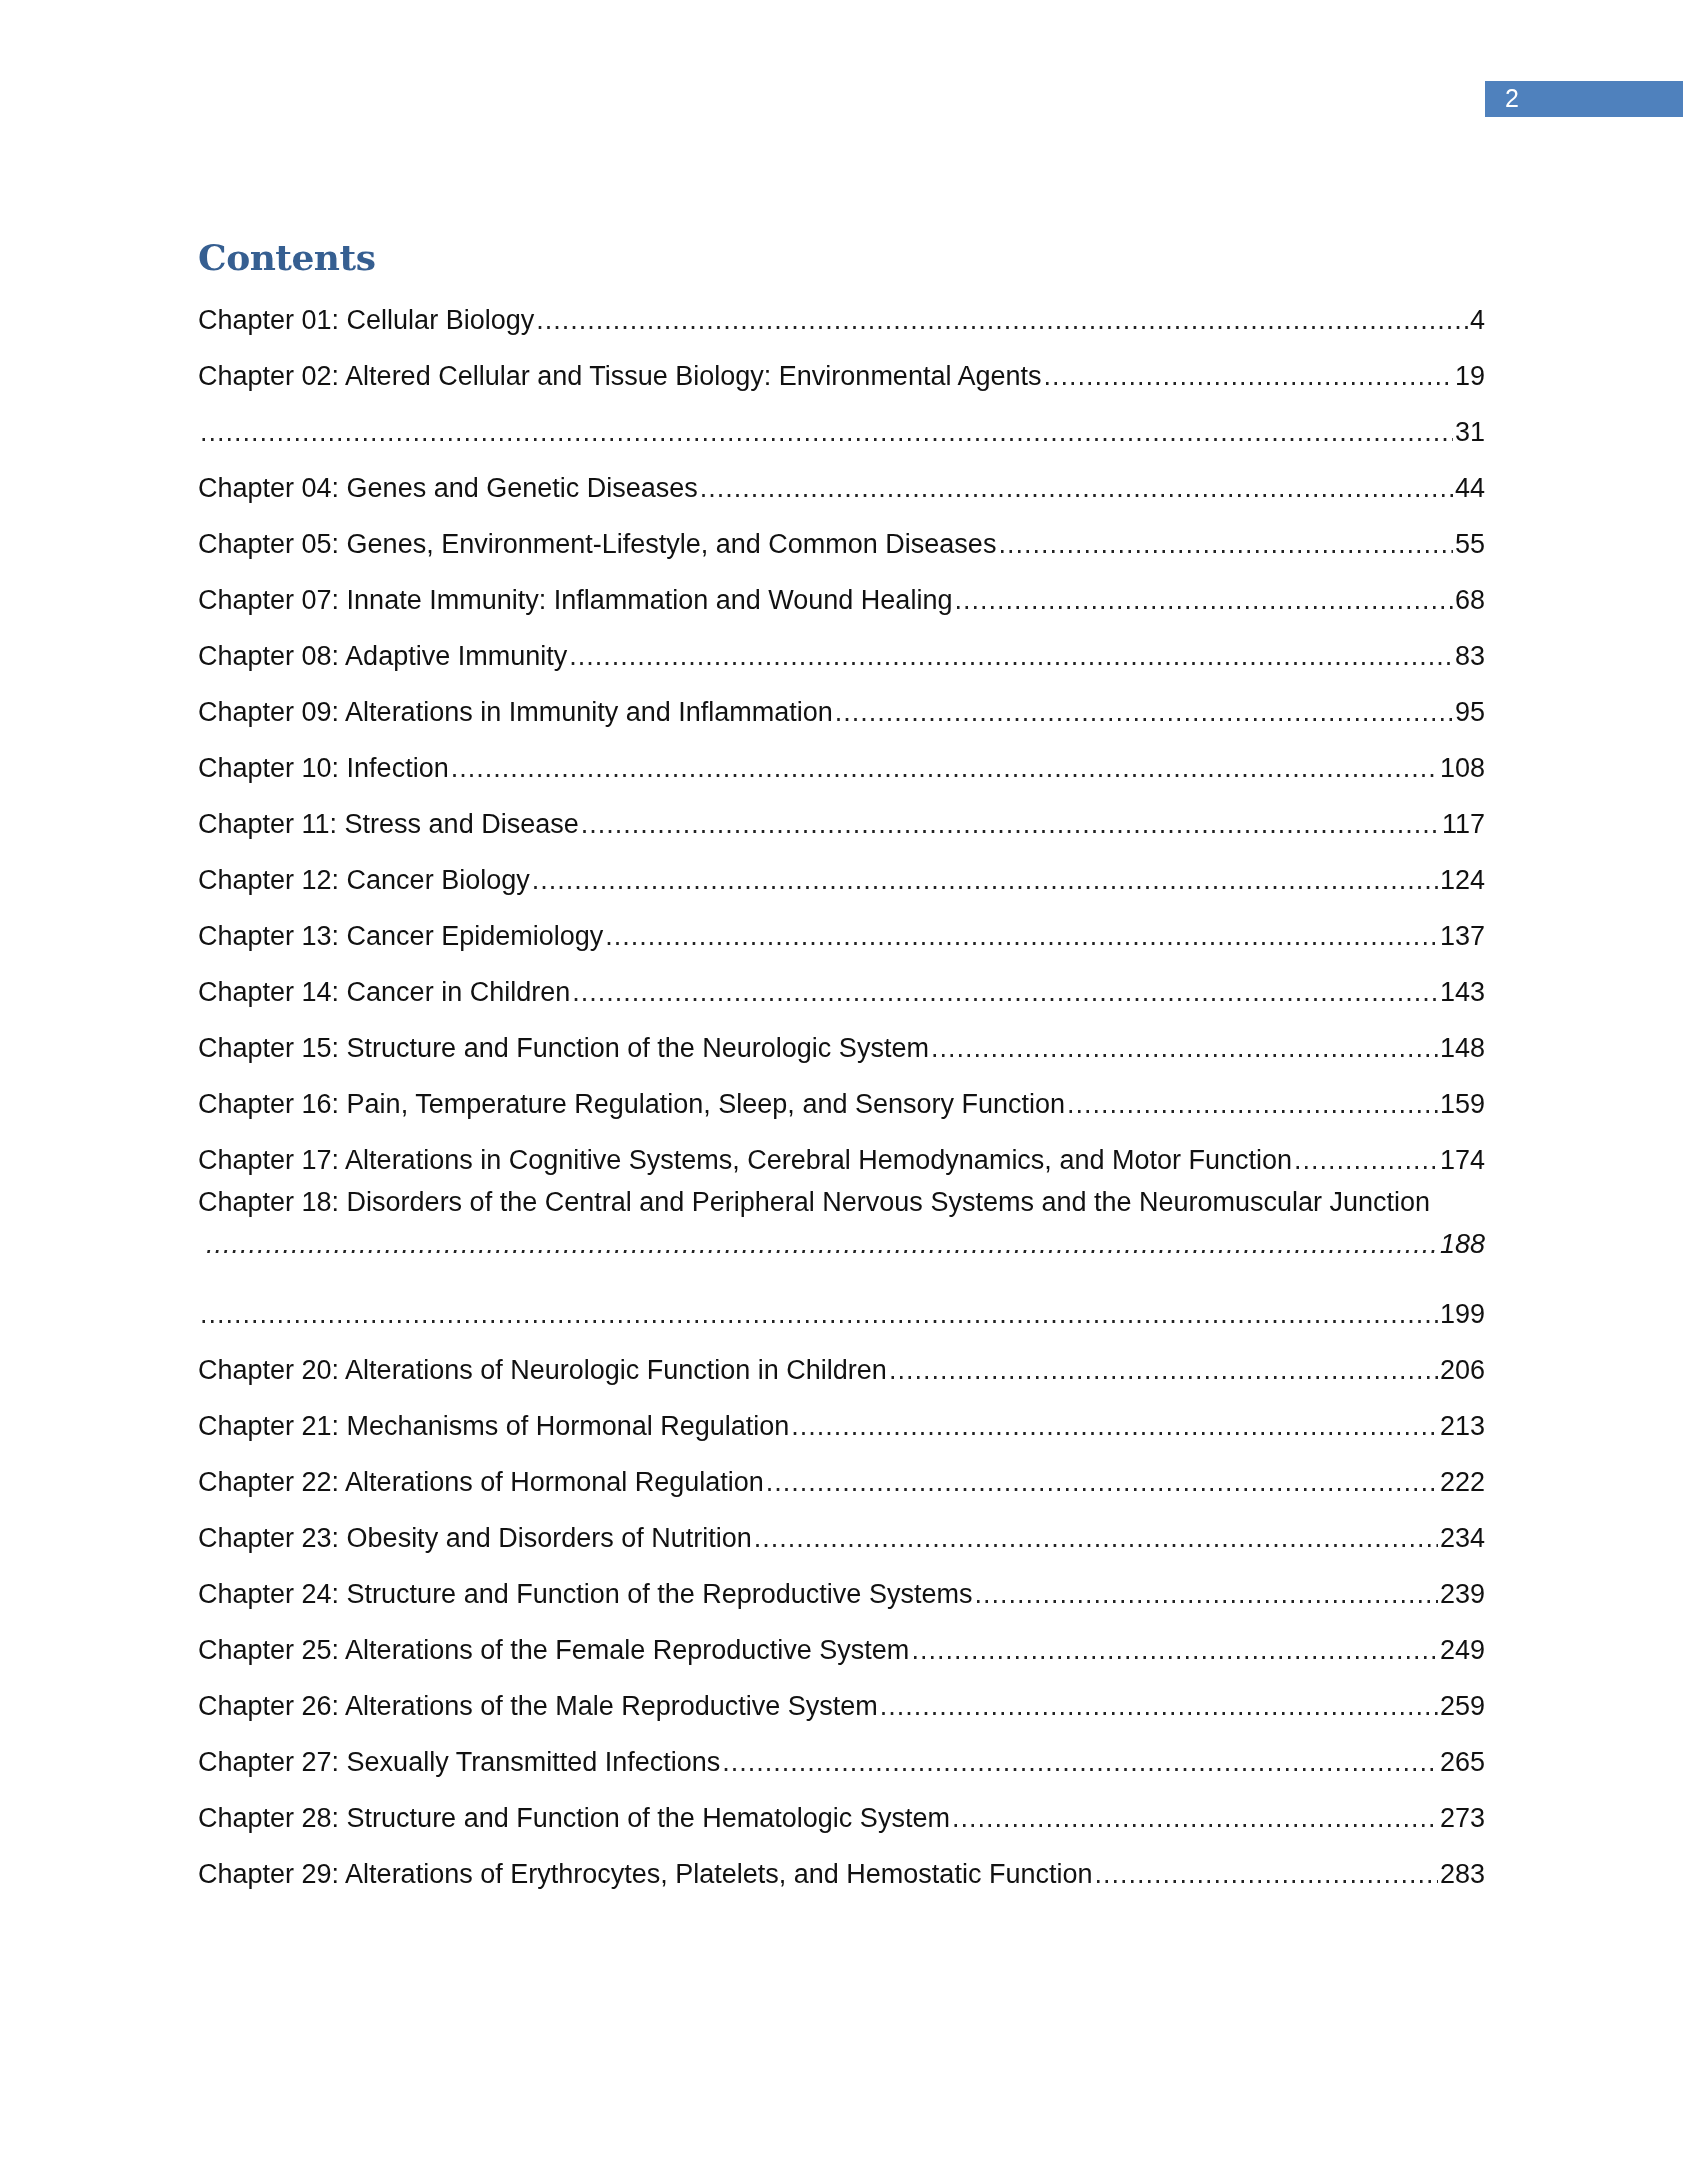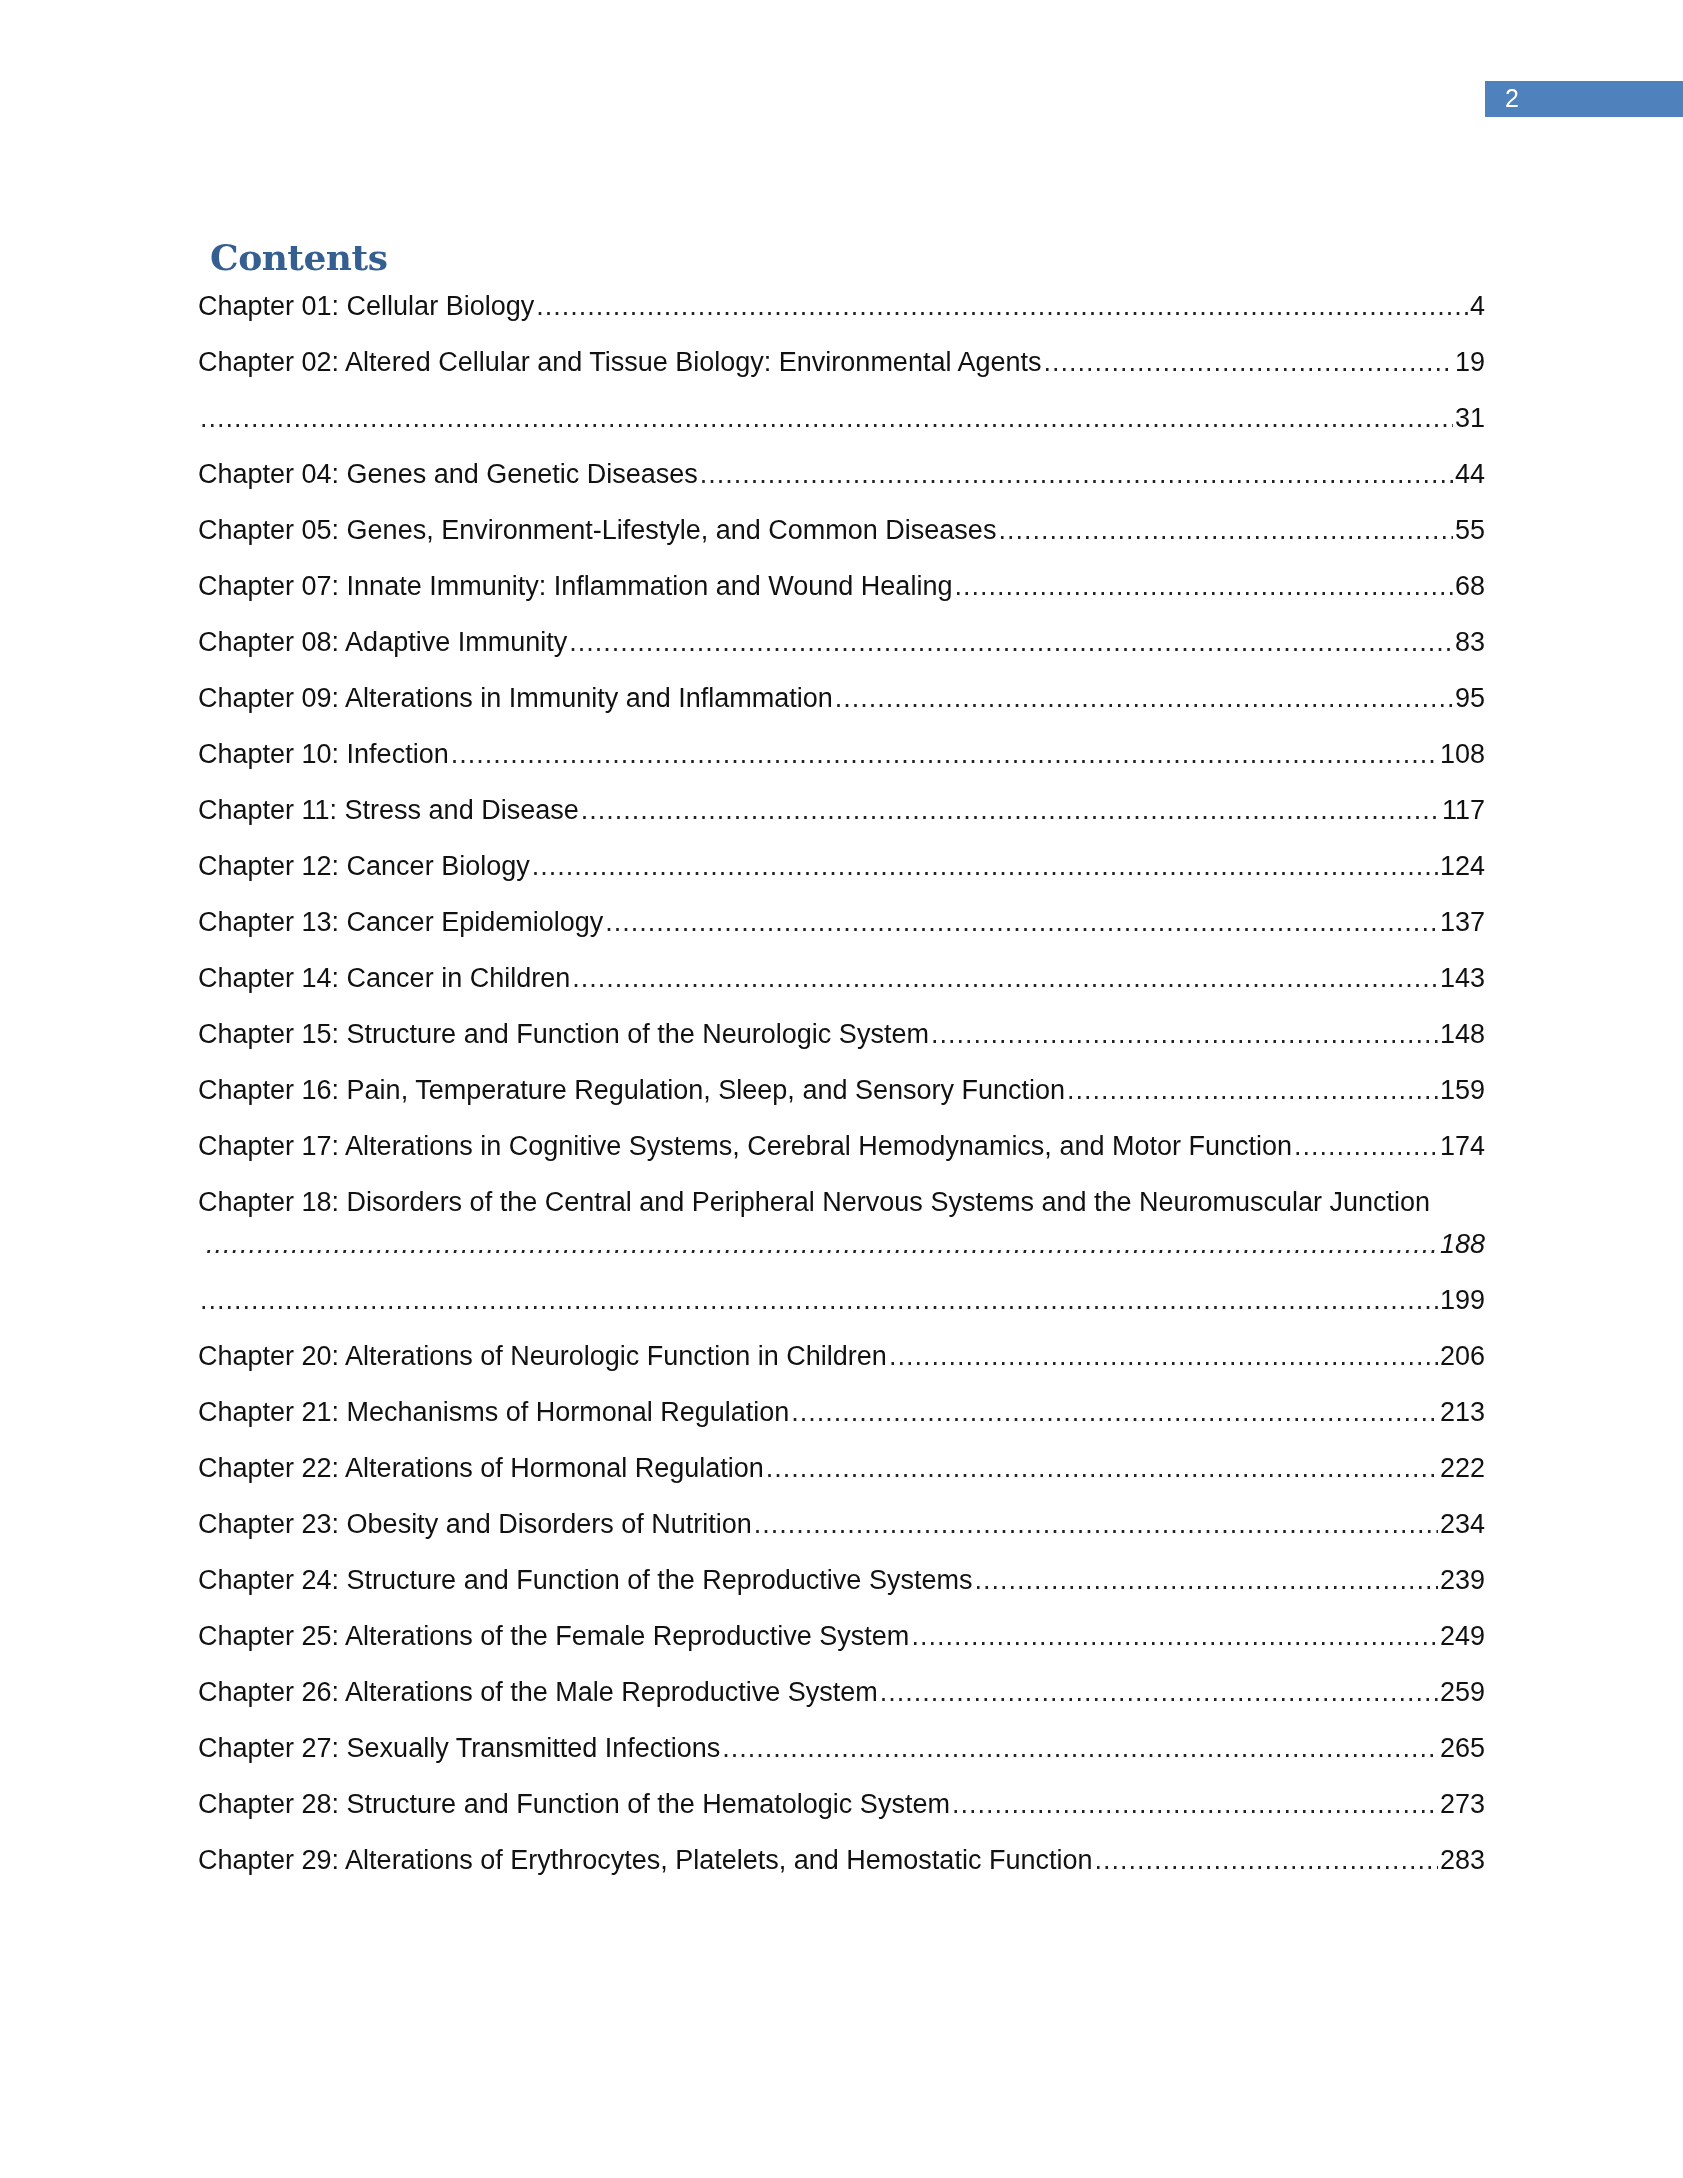--- a/index.html
+++ b/index.html
@@ -2,23 +2,23 @@
 <html><head>
 <meta charset="utf-8">
 <style>
   html, body { margin: 0; padding: 0; background: #ffffff; }
   body { width: 1683px; height: 2178px; position: relative; overflow: hidden;
          font-family: "Liberation Sans", "DejaVu Sans", sans-serif; color: #111; }
   .page-num-box { position: absolute; left: 1485px; top: 81px; width: 198px; height: 36px;
                   background: #4f81bd; }
   .page-num { position: absolute; left: 20px; top: 3px; color: #fff; font-size: 25px; }
   .title { position: absolute; left: 198px; top: 236px; font-family: "DejaVu Serif", serif;
-           font-weight: bold; font-size: 36px; color: #365f91; letter-spacing: -0.5px; margin-left: 12px; }
+           font-weight: bold; font-size: 36px; color: #365f91; letter-spacing: -0.5px; }
   .toc { position: absolute; left: 198px; top: 285px; width: 1287px; }
-  .entry { display: flex; align-items: flex-start; height: 56px; font-size: 27px; line-height: 42px; }
+  .entry { display: flex; align-items: flex-end; height: 56px; font-size: 27px; line-height: 42px; }
   .entry .label { white-space: nowrap; }
   .entry .dots { flex: 1; overflow: hidden; white-space: nowrap; margin: 0 2px; color: #222;
                  letter-spacing: 1px; }
   .entry .dots::after { content: "........................................................................................................................................................................................................................................................................................"; }
   .entry .pg { white-space: nowrap; text-align: right; }
   .entry.wrap { display: block; height: 98px; }
   .entry.wrap .line2 { display: flex; align-items: baseline; padding-left: 6px; font-style: italic; }
 </style>
 </head>
 <body>

